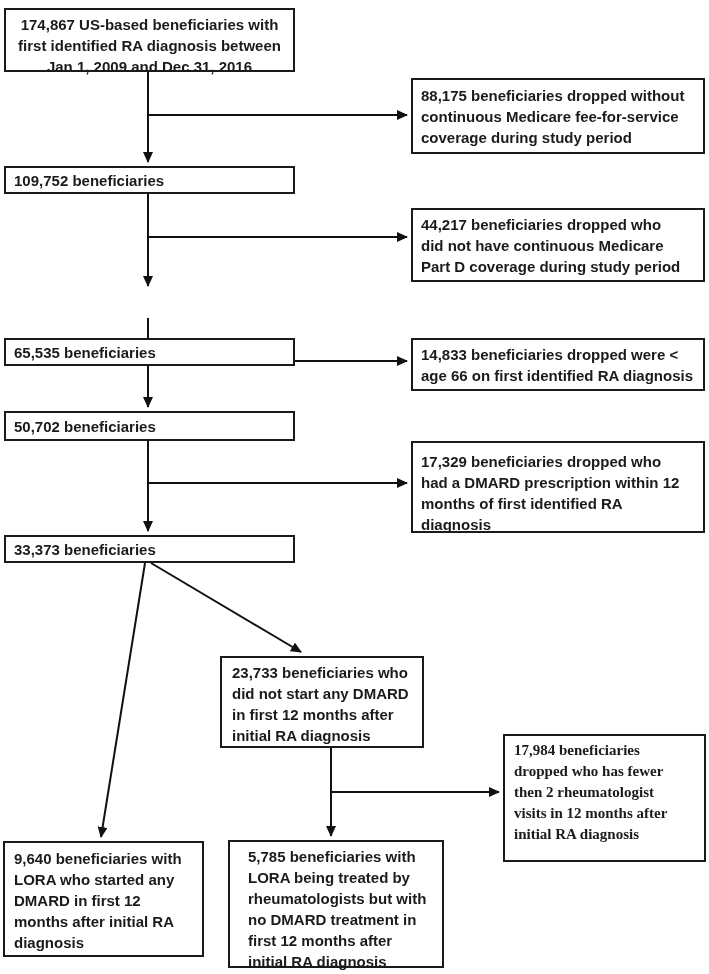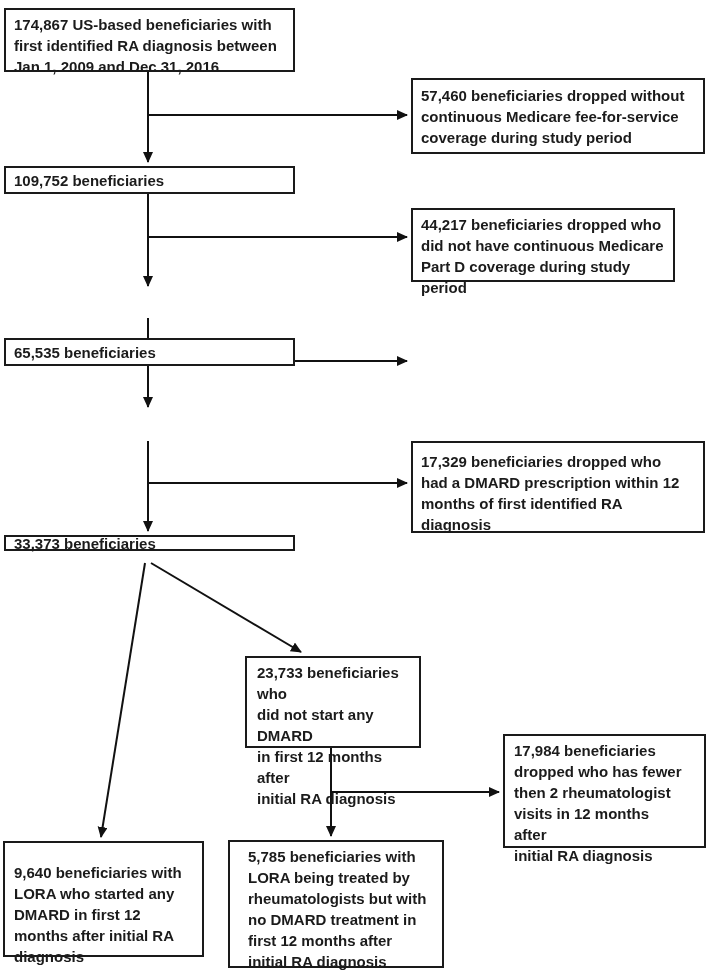--- a/index.html
+++ b/index.html
@@ -63,57 +63,60 @@
     <line x1="148" y1="318" x2="148" y2="407" marker-end="url(#arrow)"></line>
     <line x1="147" y1="361" x2="407" y2="361" marker-end="url(#arrow)"></line>
     <line x1="148" y1="441" x2="148" y2="531" marker-end="url(#arrow)"></line>
     <line x1="147" y1="483" x2="407" y2="483" marker-end="url(#arrow)"></line>
     <line x1="145" y1="563" x2="101" y2="837" marker-end="url(#arrow)"></line>
     <line x1="151" y1="563" x2="301" y2="652" marker-end="url(#arrow)"></line>
     <line x1="331" y1="748" x2="331" y2="836" marker-end="url(#arrow)"></line>
     <line x1="330" y1="792" x2="499" y2="792" marker-end="url(#arrow)"></line>
   </svg>
 
-  <div class="node" style="left:4px; top:8px; width:291px; height:64px;">174,867 US-based beneficiaries with
+  <div class="node" style="left:4px; top:8px; width:291px; height:64px;text-align:center;">174,867 US-based beneficiaries with
 first identified RA diagnosis between
 Jan 1, 2009 and Dec 31, 2016</div>
 
-  <div class="node" style="left:411px; top:78px; width:294px; height:76px; padding-top:5px;">57,460 beneficiaries dropped without
+  <div class="node" style="left:411px; top:78px; width:294px; height:76px; padding-top:5px;">88,175 beneficiaries dropped without
 continuous Medicare fee-for-service
 coverage during study period</div>
 
   <div class="node single" style="left:4px; top:166px; width:291px; height:28px;">109,752 beneficiaries</div>
 
-  <div class="node" style="left:411px; top:208px; width:264px; height:74px; padding-top:4px;">44,217 beneficiaries dropped who
+  <div class="node" style="left:411px; top:208px; width:294px; height:74px; padding-top:4px;">44,217 beneficiaries dropped who
 did not have continuous Medicare
 Part D coverage during study period</div>
 
   <div class="node single" style="left:4px; top:290px; width:291px; height:28px;margin-top:48px;">65,535 beneficiaries</div>
 
+  <div class="node" style="left:411px; top:338px; width:294px; height:53px; padding-top:4px;">14,833 beneficiaries dropped were &lt;
+age 66 on first identified RA diagnosis</div>
 
+  <div class="node single" style="left:4px; top:411px; width:291px; height:30px;">50,702 beneficiaries</div>
 
   <div class="node" style="left:411px; top:441px; width:294px; height:92px; padding-top:8px;">17,329 beneficiaries dropped who
 had a DMARD prescription within 12
 months of first identified RA
 diagnosis</div>
 
-  <div class="node single" style="left:4px; top:535px; width:291px; height:16px;">33,373 beneficiaries</div>
+  <div class="node single" style="left:4px; top:535px; width:291px; height:28px;">33,373 beneficiaries</div>
 
-  <div class="node" style="left:245px; top:656px; width:176px; height:92px; padding:4px 8px 4px 10px;">23,733 beneficiaries who
+  <div class="node" style="left:220px; top:656px; width:204px; height:92px; padding:4px 8px 4px 10px;">23,733 beneficiaries who
 did not start any DMARD
 in first 12 months after
 initial RA diagnosis</div>
 
-  <div class="node" style="left:503px; top:734px; width:203px; height:114px; padding:4px 22px 4px 9px;">17,984 beneficiaries
+  <div class="node" style="left:503px; top:734px; width:203px; height:128px; padding:4px 22px 4px 9px;font-family:Liberation Serif, serif;">17,984 beneficiaries
 dropped who has fewer
 then 2 rheumatologist
 visits in 12 months after
 initial RA diagnosis</div>
 
-  <div class="node" style="left:3px; top:841px; width:201px; height:116px; padding:19px 6px 4px 9px;">9,640 beneficiaries with
+  <div class="node" style="left:3px; top:841px; width:201px; height:116px; padding:5px 6px 4px 9px;">9,640 beneficiaries with
 LORA who started any
 DMARD in first 12
 months after initial RA
 diagnosis</div>
 
   <div class="node" style="left:228px; top:840px; width:216px; height:128px; padding:4px 6px 4px 18px;">5,785 beneficiaries with
 LORA being treated by
 rheumatologists but with
 no DMARD treatment in
 first 12 months after

